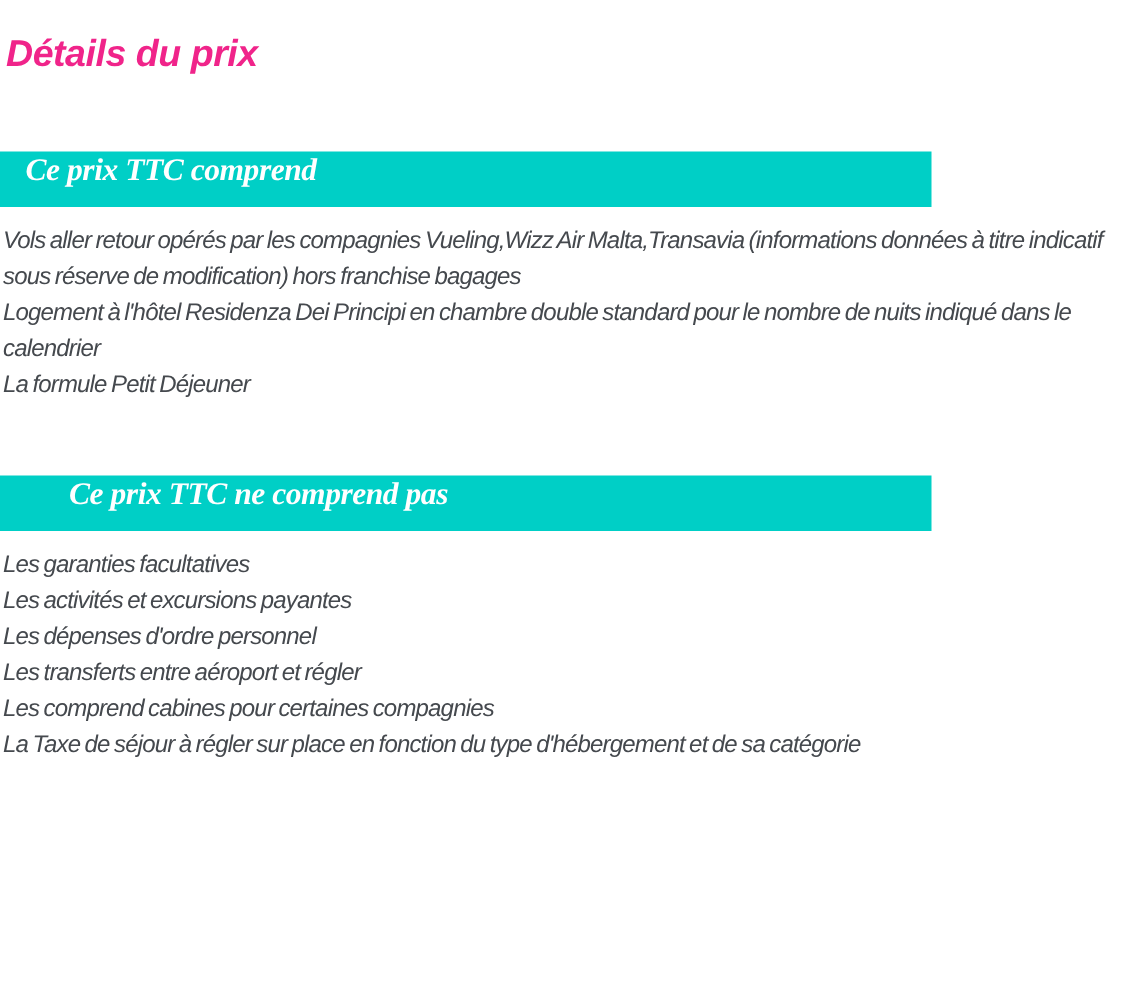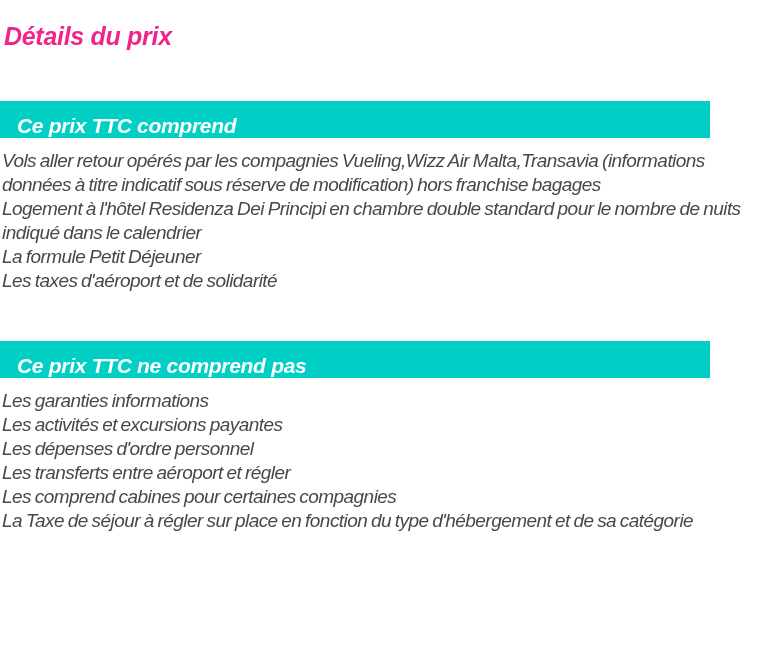--- a/index.html
+++ b/index.html
@@ -24,79 +24,80 @@
   .page-title{
     margin:22px 0 0 4px;
     font-weight:bold;
     font-size:25px;
     line-height:29px;
     letter-spacing:-0.3px;
     color:var(--pink);
   }
   .band{
     margin-top:50px;
-    width:710px;
+    width:621px;
     height:37px;
     background:var(--teal);
     display:flex;
-    align-items:flex-end;
+    align-items:flex-start;
+    font-family:Liberation Serif, serif;
   }
   .band + .item-list{
     margin-top:11px;
   }
   .band-heading{
     padding-left:17px;
     font-style:italic;
     font-weight:bold;
     font-size:21px;
     letter-spacing:-0.3px;
     color:var(--band-text);
   }
   .item-list{
     list-style:none;
     margin-left:2px;
     margin-right:8px;
   }
   .item-list li{
     font-style:italic;
-    font-size:19px;
+    font-size:16px;
     line-height:24px;
     letter-spacing:-0.55px;
     word-spacing:-1px;
     color:var(--body-text);
   }
   .section-excluded .band{
     margin-top:48px;
+    padding-left:29px;
   }
 </style>
 </head>
 <body>
 
 <div class="page">
 
   <h1 class="page-title">Détails du prix</h1>
 
   <section class="section-included">
     <div class="band">
       <h2 class="band-heading">Ce prix TTC comprend</h2>
     </div>
     <ul class="item-list">
         <li>Vols aller retour opérés par les compagnies Vueling,Wizz Air Malta,Transavia (informations données à titre indicatif sous réserve de modification) hors franchise bagages</li>
         <li>Logement à l'hôtel Residenza Dei Principi en chambre double standard pour le nombre de nuits indiqué dans le calendrier</li>
         <li>La formule Petit Déjeuner</li>
-        <li>Les taxes d'aéroport et de solidarité</li>
       </ul>
   </section>
 
   <section class="section-excluded">
     <div class="band">
       <h2 class="band-heading">Ce prix TTC ne comprend pas</h2>
     </div>
     <ul class="item-list">
-        <li>Les garanties informations</li>
+        <li>Les garanties facultatives</li>
         <li>Les activités et excursions payantes</li>
         <li>Les dépenses d'ordre personnel</li>
         <li>Les transferts entre aéroport et régler</li>
         <li>Les comprend cabines pour certaines compagnies</li>
         <li>La Taxe de séjour à régler sur place en fonction du type d'hébergement et de sa catégorie</li>
       </ul>
   </section>
 
 </div>
 

